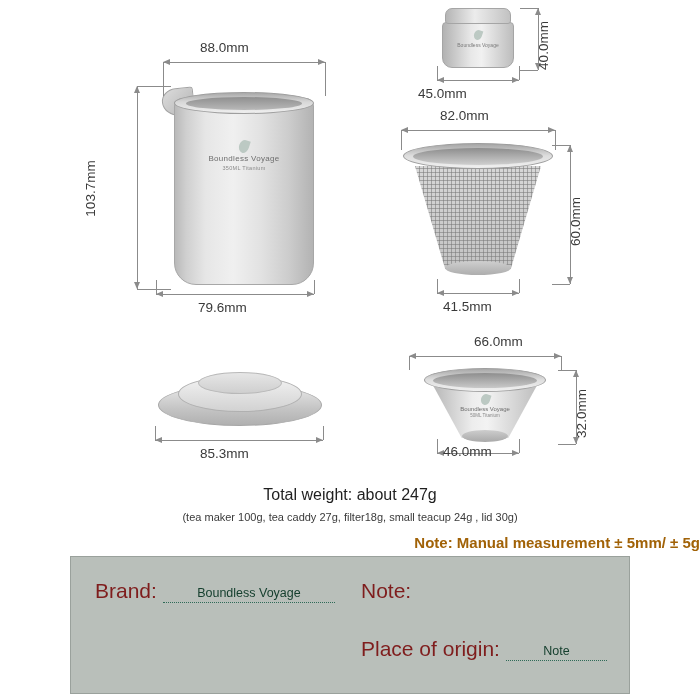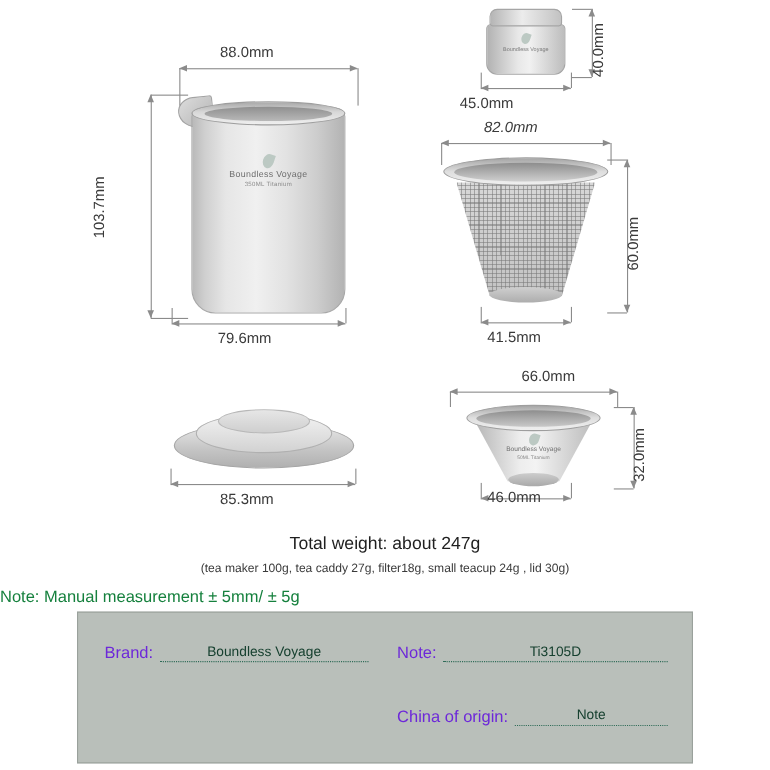--- a/index.html
+++ b/index.html
@@ -280,42 +280,43 @@
     left: 0; right: 0;
     top: 511px;
     text-align: center;
     font-size: 11px;
     color: #3a3a3a;
   }
   .note {
     position: absolute;
     left: 0; right: 0;
     top: 534px;
-    text-align: left;
+    text-align: right;
     font-size: 15px;
-    color: #15803d;
+    color: #a16207;
+    font-weight: bold;
   }
 
   
   .spec-panel {
     position: absolute;
     left: 70px; top: 556px;
     width: 560px; height: 138px;
     background: #b9bfba;
     border: 1px solid #9aa19c;
     box-sizing: border-box;
   }
   .spec-cell {
     position: absolute;
     display: flex;
     align-items: flex-end;
   }
   .spec-key {
-    font-size: 15px;
-    color: #6d28d9;
+    font-size: 21px;
+    color: #7f1d1d;
     white-space: nowrap;
   }
   .spec-val-wrap {
     position: relative;
     flex: 1;
     margin-left: 6px;
     border-bottom: 1px dotted #2f6b58;
     height: 22px;
   }
   .spec-val {
@@ -396,21 +397,21 @@
     <div class="mesh-bottom"></div>
     <div class="rim"></div>
     <div class="rim-inner"></div>
   </div>
 
   <div class="line-h" style="left:401px; top:130px; width:154px;"></div>
   <div class="arrow left" style="left:401px; top:126.5px;"></div>
   <div class="arrow right" style="left:548px; top:126.5px;"></div>
   <div class="line-v" style="left:401px; top:130px; height:20px;"></div>
   <div class="line-v" style="left:555px; top:130px; height:20px;"></div>
-  <div class="dim-label" style="left:440px; top:108px;font-style:italic;">82.0mm</div>
+  <div class="dim-label" style="left:440px; top:108px;">82.0mm</div>
 
   <div class="line-v" style="left:570px; top:145px; height:139px;"></div>
   <div class="arrow up" style="left:566.5px; top:145px;"></div>
   <div class="arrow down" style="left:566.5px; top:277px;"></div>
   <div class="line-h" style="left:552px; top:145px; width:18px;"></div>
   <div class="line-h" style="left:552px; top:284px; width:18px;"></div>
   <div class="dim-label vert" style="left:551px; top:214px; transform:rotate(-90deg);">60.0mm</div>
 
   <div class="line-h" style="left:437px; top:293px; width:82px;"></div>
   <div class="arrow left" style="left:437px; top:289.5px;"></div>
@@ -473,28 +474,25 @@
 
     <div class="spec-cell" id="cell-brand">
       <span class="spec-key">Brand:</span>
       <span class="spec-val-wrap">
         <span class="spec-val">Boundless Voyage</span>
       </span>
     </div>
 
     <div class="spec-cell" id="cell-model">
       <span class="spec-key">Note:</span>
-      <span class="spec-val-wrap">
-        <span class="spec-val">Ti3105D</span>
-      </span>
     </div>
 
 
     <div class="spec-cell" id="cell-origin">
-      <span class="spec-key">China of origin:</span>
+      <span class="spec-key">Place of origin:</span>
       <span class="spec-val-wrap">
         <span class="spec-val">Note</span>
       </span>
     </div>
 
   </div>
 
 </div>
 
 </body></html>

